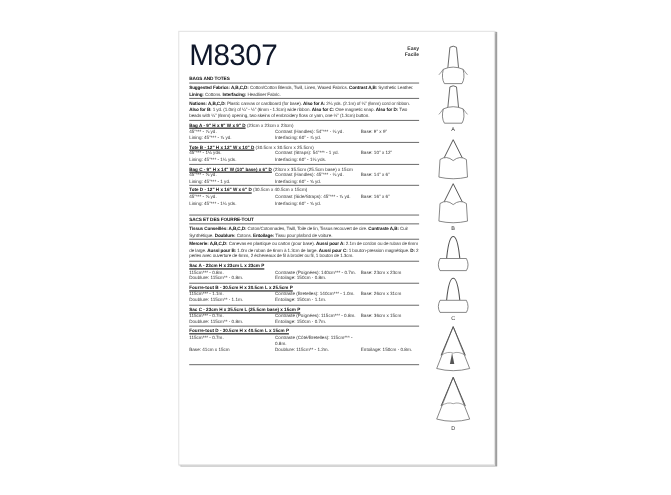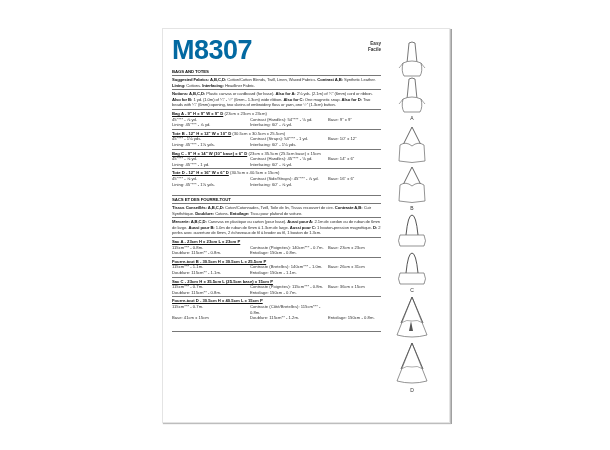--- a/index.html
+++ b/index.html
@@ -6,21 +6,21 @@
   body {
     width: 610px; height: 450px; background: #ffffff; position: relative; overflow: hidden;
     font-family: "Liberation Sans", sans-serif; color: #222;
   }
   .page {
     position: absolute; left: 162px; top: 28px; width: 286px; height: 393px;
     background: #fff; border: 1px solid #e4e4e4;
     box-shadow: 1px 1px 1px #bdbdbd, 2px 1px 0 #9a9a9a;
   }
   .content { position: absolute; left: 9px; top: 8px; width: 209px; }
-  .title { font-family: "Liberation Sans", sans-serif; font-weight: bold; font-size: 27px; letter-spacing: -0.5px; line-height: 26px; color: #0369a1; }
+  .title { font-family: "Liberation Sans", sans-serif; font-weight: normal; font-size: 27px; letter-spacing: -0.5px; line-height: 26px; color: #0f172a; }
   .difficulty { position: absolute; right: 0; top: 4px; text-align: right; font-size: 4.6px; line-height: 5.6px; font-weight: bold; color: #333; }
   .sec-head { font-size: 4.3px; font-weight: bold; margin-top: 6px; line-height: 5px; color: #111; letter-spacing: -0.1px; }
   .rule { border-top: 1px solid #777; margin: 1px 0 1px 0; }
   .para { font-size: 4.2px; line-height: 5.6px; color: #333; letter-spacing: -0.1px; }
   .para b { color: #111; }
   .vhead { font-size: 4.2px; line-height: 5.6px; font-weight: bold; color: #111; }
   .vhead u { text-decoration: underline; }
   .vhead .metric { font-weight: normal; color: #333; }
   .row { display: flex; font-size: 4.2px; line-height: 5.6px; color: #333; }
   .c1 { width: 78px; }

